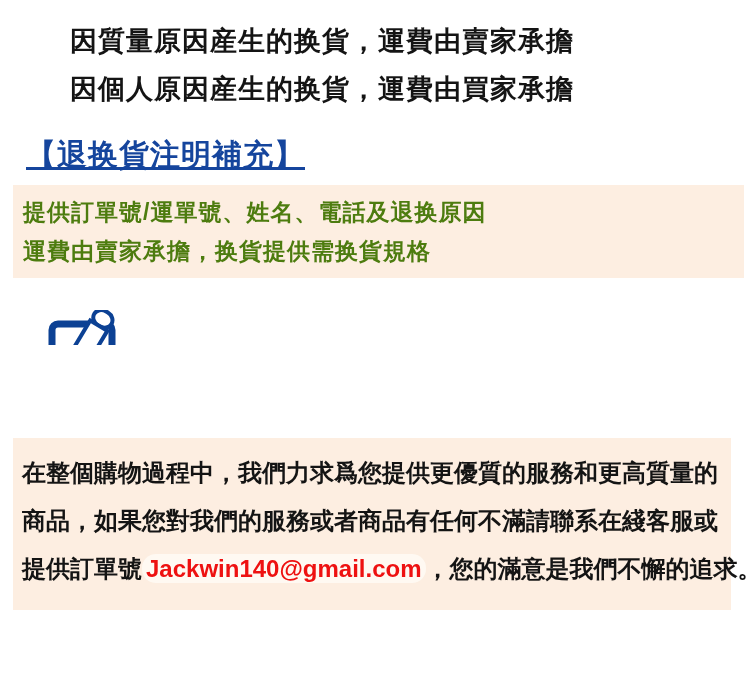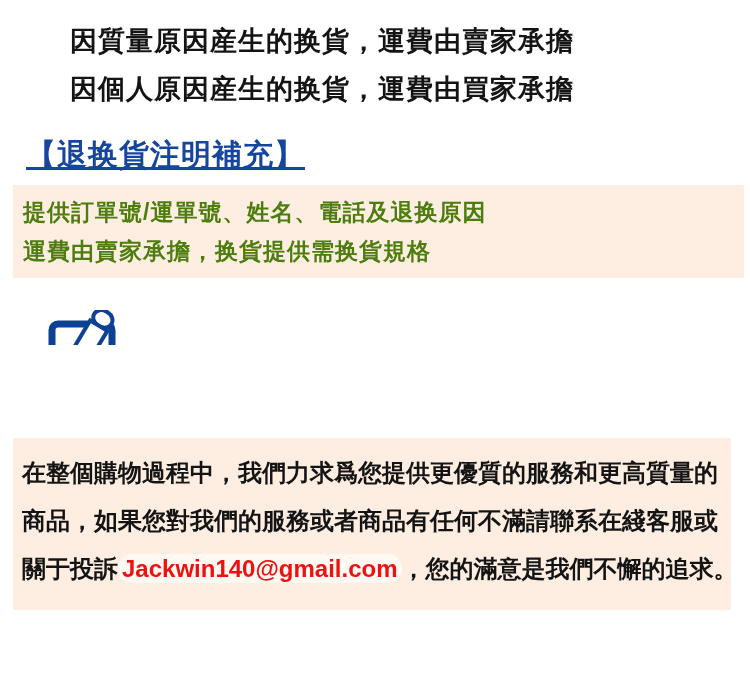--- a/index.html
+++ b/index.html
@@ -119,17 +119,17 @@
         <polygon points="-10,68 10,68 0,90" fill="#ffffff" stroke="#ffffff" stroke-width="4" stroke-linejoin="round"></polygon>
       </g>
     </g>
   </svg>
 
 
   <div class="complaint-box">
     <div class="body-line">在整個購物過程中，我們力求爲您提供更優質的服務和更高質量的</div>
     <div class="body-line">商品，如果您對我們的服務或者商品有任何不滿請聯系在綫客服或</div>
     <div class="body-line">
-      <span>關于投訴</span><span class="email-link">Jackwin140@gmail.com</span><span>，您的滿意是我們不懈的追求。</span>
+      <span>提供訂單號</span><span class="email-link">Jackwin140@gmail.com</span><span>，您的滿意是我們不懈的追求。</span>
     </div>
   </div>
 
 </div>
 
 </body></html>

